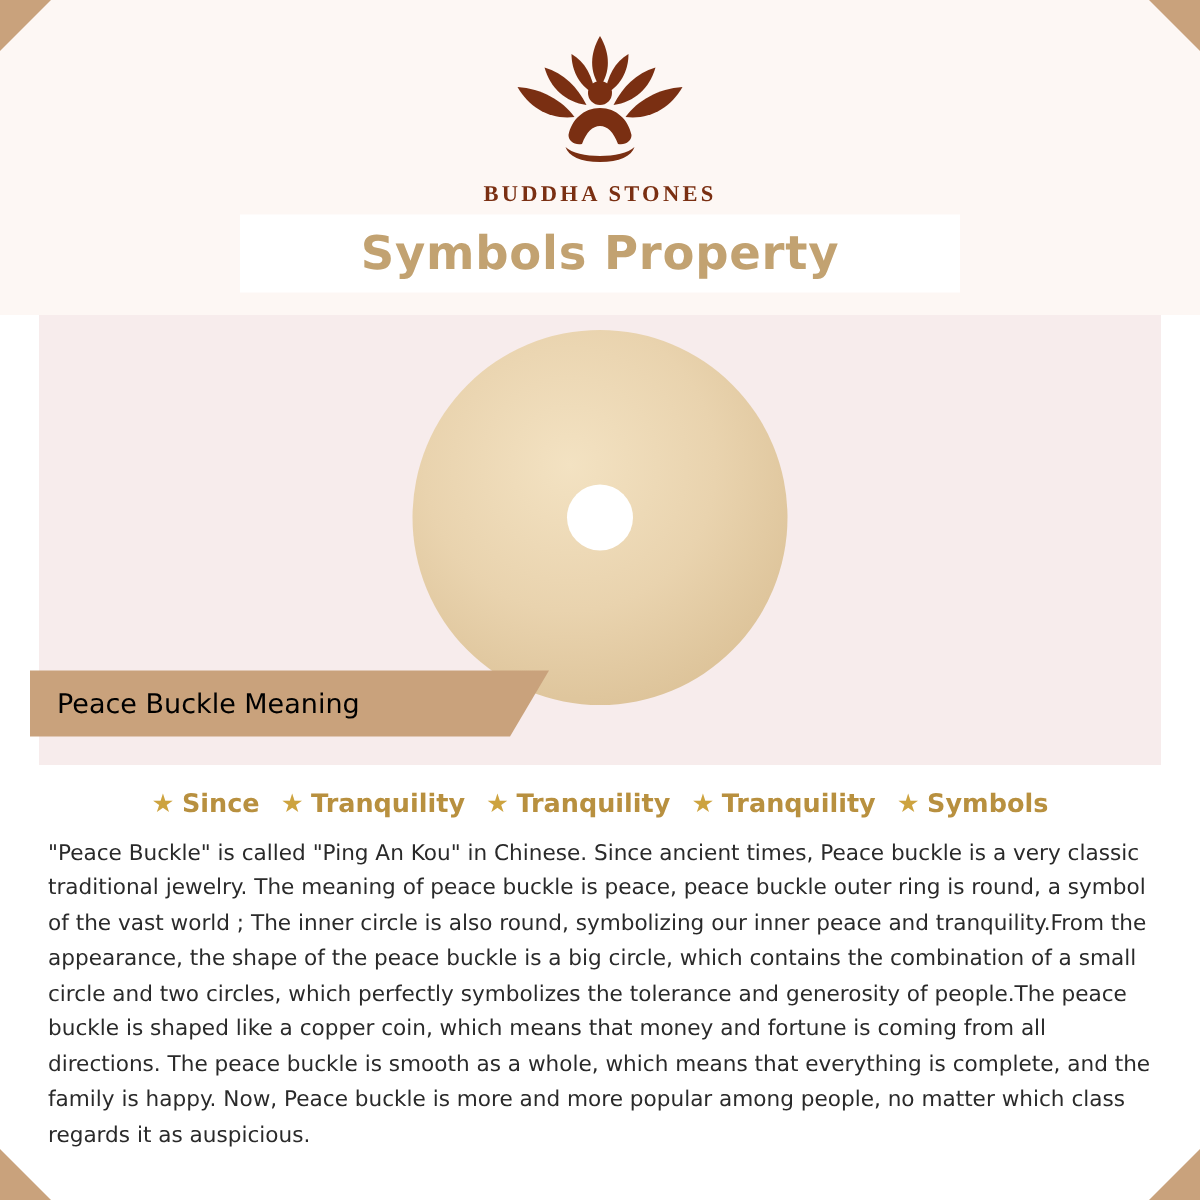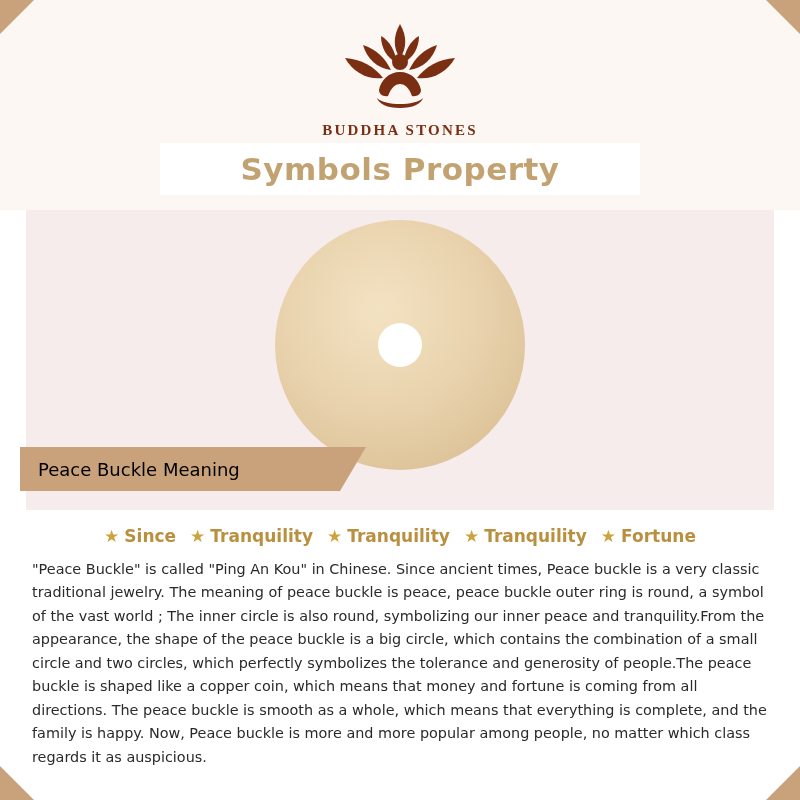--- a/index.html
+++ b/index.html
@@ -291,20 +291,20 @@
       <span class="kw">
         <span class="star">★</span>
         <span>Tranquility</span>
       </span>
       <span class="kw">
         <span class="star">★</span>
         <span>Tranquility</span>
       </span>
       <span class="kw">
         <span class="star">★</span>
-        <span>Fortune</span>
+        <span>Symbols</span>
       </span>
     </div>
 
     <p class="body-text">"Peace Buckle" is called "Ping An Kou" in Chinese. Since ancient times, Peace buckle is a very classic traditional jewelry. The meaning of peace buckle is peace, peace buckle outer ring is round, a symbol of the vast world ; The inner circle is also round, symbolizing our inner peace and tranquility.From the appearance, the shape of the peace buckle is a big circle, which contains the combination of a small circle and two circles, which perfectly symbolizes the tolerance and generosity of people.The peace buckle is shaped like a copper coin, which means that money and fortune is coming from all directions. The peace buckle is smooth as a whole, which means that everything is complete, and the family is happy. Now, Peace buckle is more and more popular among people, no matter which class regards it as auspicious.</p>
   </div>
 
 </div>
 
 </body></html>

